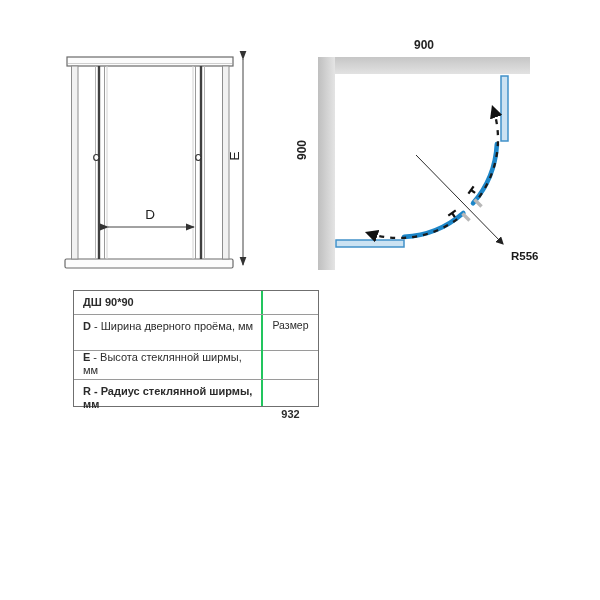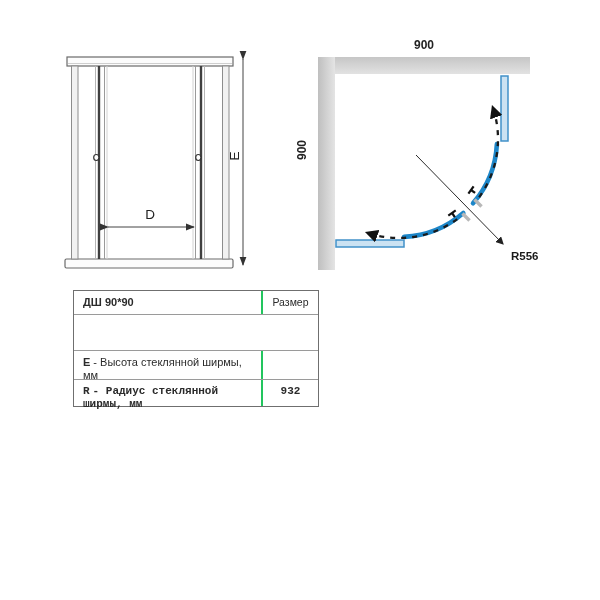--- a/index.html
+++ b/index.html
@@ -29,27 +29,28 @@
     border-right: 2px solid #22c55e;
     padding: 5px 6px 2px 9px;
     font-size: 11px;
     line-height: 13px;
   }
   .cell-value {
     flex: 1;
     text-align: center;
     padding: 5px 2px 2px 2px;
     font-size: 11px;
+    margin-top: 23px;
   }
   .row-header { height: 23px; }
   .row-header .cell-label { font-weight: bold; font-size: 11px; }
   .row-header .cell-value { font-size: 10.5px; }
   .row-d { height: 36px; }
-  .row-e { height: 29px; }
-  .row-r { height: 27px; font-family: Liberation Mono, monospace; }
+  .row-e { height: 29px; align-items: flex-end; }
+  .row-r { height: 27px; }
   .row-r .cell-label, .row-r .cell-value { font-weight: bold; }
   .param-prefix { font-weight: bold; }
   .param-text { margin-left: 3px; }
 </style>
 </head>
 <body>
 
 <div id="canvas">
 
   <svg id="drawing-svg" width="600" height="420" viewBox="0 0 600 420">
@@ -141,20 +142,23 @@
       <text x="511" y="260" font-size="11.5" font-weight="bold" fill="#1a1a1a">R556</text>
     </g>
   </svg>
 
   <div class="spec-table">
     <div class="spec-row row-header">
       <div class="cell-label">ДШ 90*90</div>
       <div class="cell-value">Размер</div>
     </div>
     <div class="spec-row row-d">
+      <div class="cell-label">
+        <span class="param-prefix">D</span><span class="param-text">- Ширина дверного проёма, мм</span>
+      </div>
     </div>
     <div class="spec-row row-e">
       <div class="cell-label">
         <span class="param-prefix">E</span><span class="param-text">- Высота стеклянной ширмы, мм</span>
       </div>
     </div>
     <div class="spec-row row-r">
       <div class="cell-label">
         <span class="param-prefix">R</span><span class="param-text">- Радиус стеклянной ширмы, мм</span>
       </div>

